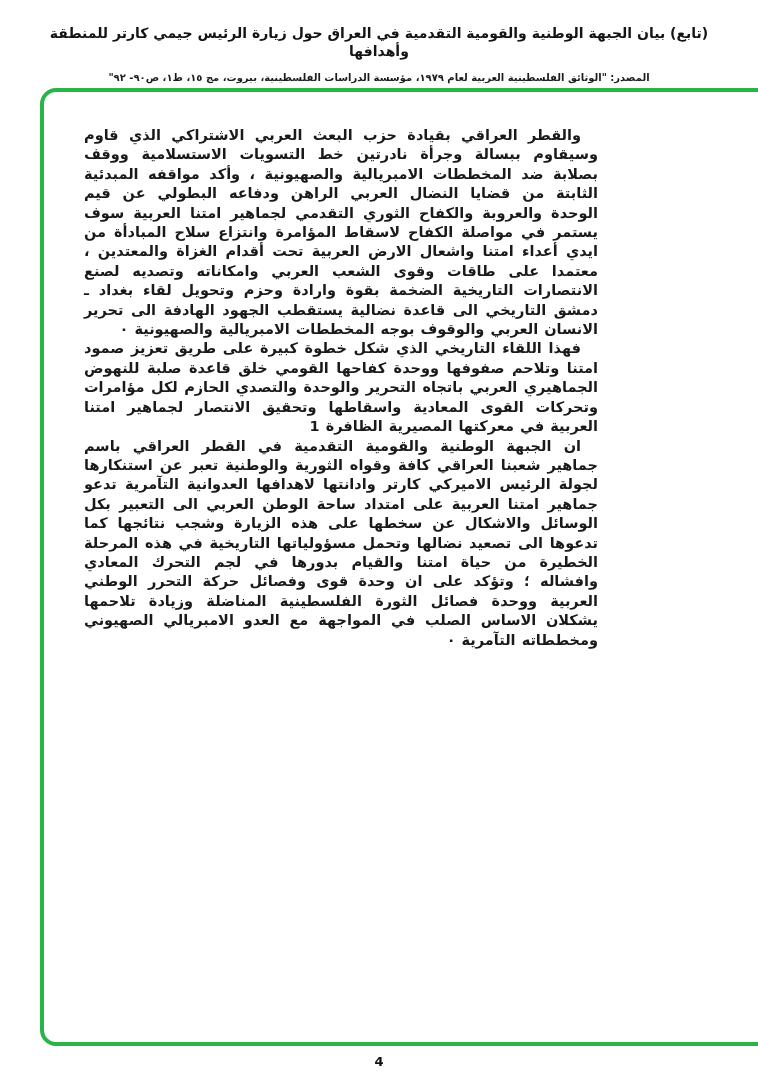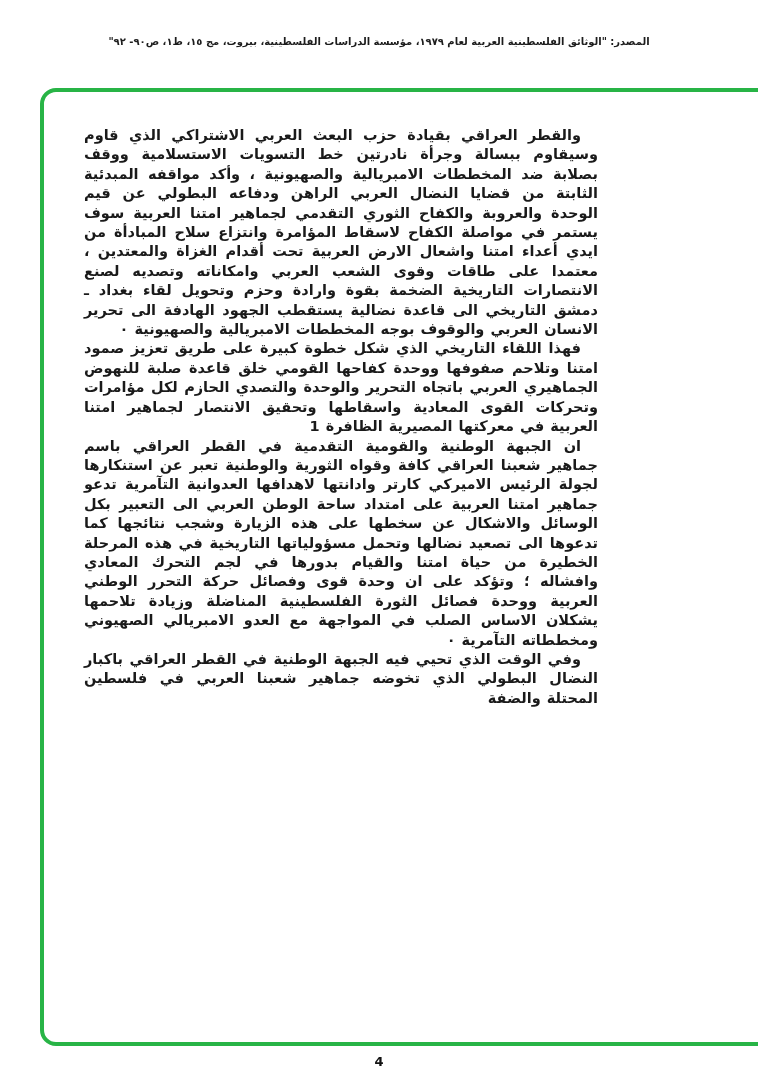--- a/index.html
+++ b/index.html
@@ -79,29 +79,29 @@
     font-weight: bold;
     color: #111111;
   }
 </style>
 </head>
 <body>
 
 <div class="page">
 
   <header class="doc-header">
+    <div class="doc-title">(تابع)  بيان الجبهة الوطنية والقومية التقدمية في العراق حول زيارة الرئيس جيمي كارتر للمنطقة وأهدافها</div>
     <div class="doc-source">المصدر: "الوثائق الفلسطينية العربية لعام ١٩٧٩، مؤسسة الدراسات الفلسطينية، بيروت، مج ١٥، ط١، ص٩٠- ٩٢"</div>
   </header>
 
   <div class="frame" style="border-color: rgb(40, 180, 70);">
     <div class="text-column" style="color: rgb(26, 26, 26);">
       <p>والقطر العراقي بقيادة حزب البعث العربي الاشتراكي الذي قاوم وسيقاوم ببسالة وجرأة نادرتين خط التسويات الاستسلامية ووقف بصلابة ضد المخططات الامبريالية والصهيونية ، وأكد مواقفه المبدئية الثابتة من قضايا النضال العربي الراهن ودفاعه البطولي عن قيم الوحدة والعروبة والكفاح الثوري التقدمي لجماهير امتنا العربية سوف يستمر في مواصلة الكفاح لاسقاط المؤامرة وانتزاع سلاح المبادأة من ايدي أعداء امتنا واشعال الارض العربية تحت أقدام الغزاة والمعتدين ، معتمدا على طاقات وقوى الشعب العربي وامكاناته وتصديه لصنع الانتصارات التاريخية الضخمة بقوة وارادة وحزم وتحويل لقاء بغداد ـ دمشق التاريخي الى قاعدة نضالية يستقطب الجهود الهادفة الى تحرير الانسان العربي والوقوف بوجه المخططات الامبريالية والصهيونية ٠</p>
       <p>فهذا اللقاء التاريخي الذي شكل خطوة كبيرة على طريق تعزيز صمود امتنا وتلاحم صفوفها ووحدة كفاحها القومي خلق قاعدة صلبة للنهوض الجماهيري العربي باتجاه التحرير والوحدة والتصدي الحازم لكل مؤامرات وتحركات القوى المعادية واسقاطها وتحقيق الانتصار لجماهير امتنا العربية في معركتها المصيرية الظافرة 1</p>
       <p>ان الجبهة الوطنية والقومية التقدمية في القطر العراقي باسم جماهير شعبنا العراقي كافة وقواه الثورية والوطنية تعبر عن استنكارها لجولة الرئيس الاميركي كارتر وادانتها لاهدافها العدوانية التآمرية تدعو جماهير امتنا العربية على امتداد ساحة الوطن العربي الى التعبير بكل الوسائل والاشكال عن سخطها على هذه الزيارة وشجب نتائجها كما تدعوها الى تصعيد نضالها وتحمل مسؤولياتها التاريخية في هذه المرحلة الخطيرة من حياة امتنا والقيام بدورها في لجم التحرك المعادي وافشاله ؛ وتؤكد على ان وحدة قوى وفصائل حركة التحرر الوطني العربية ووحدة فصائل الثورة الفلسطينية المناضلة وزيادة تلاحمها يشكلان الاساس الصلب في المواجهة مع العدو الامبريالي الصهيوني ومخططاته التآمرية ٠</p>
-      <p>وفي الوقت الذي تحيي فيه الجبهة الوطنية في القطر العراقي باكبار النضال البطولي الذي تخوضه جماهير شعبنا العربي في فلسطين المحتلة والضفة</p>
     </div>
   </div>
 
   <footer class="page-footer">
     <span class="page-number">4</span>
   </footer>
 
 </div>
 
 </body></html>

